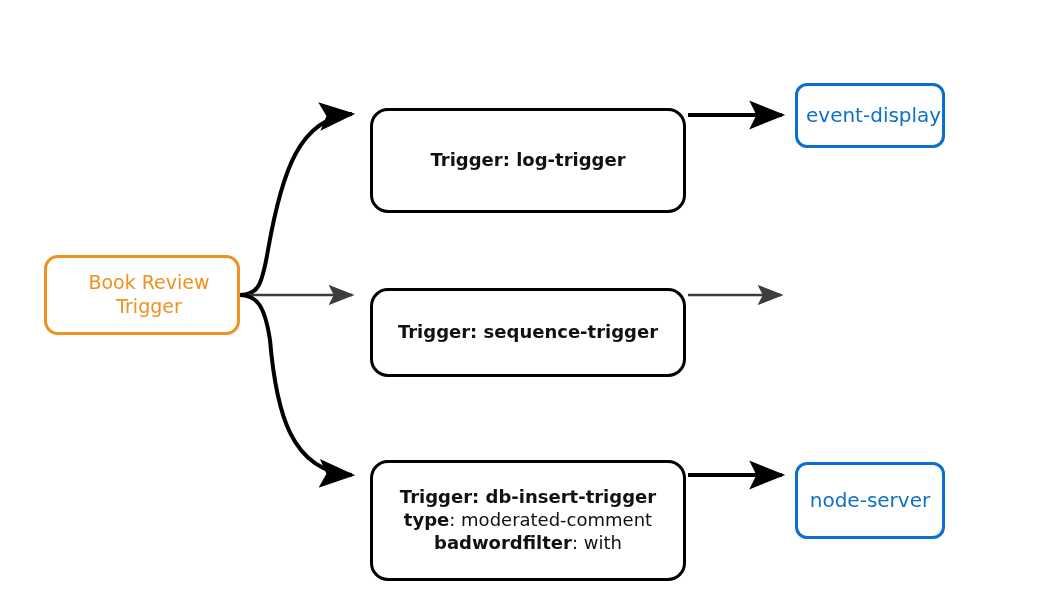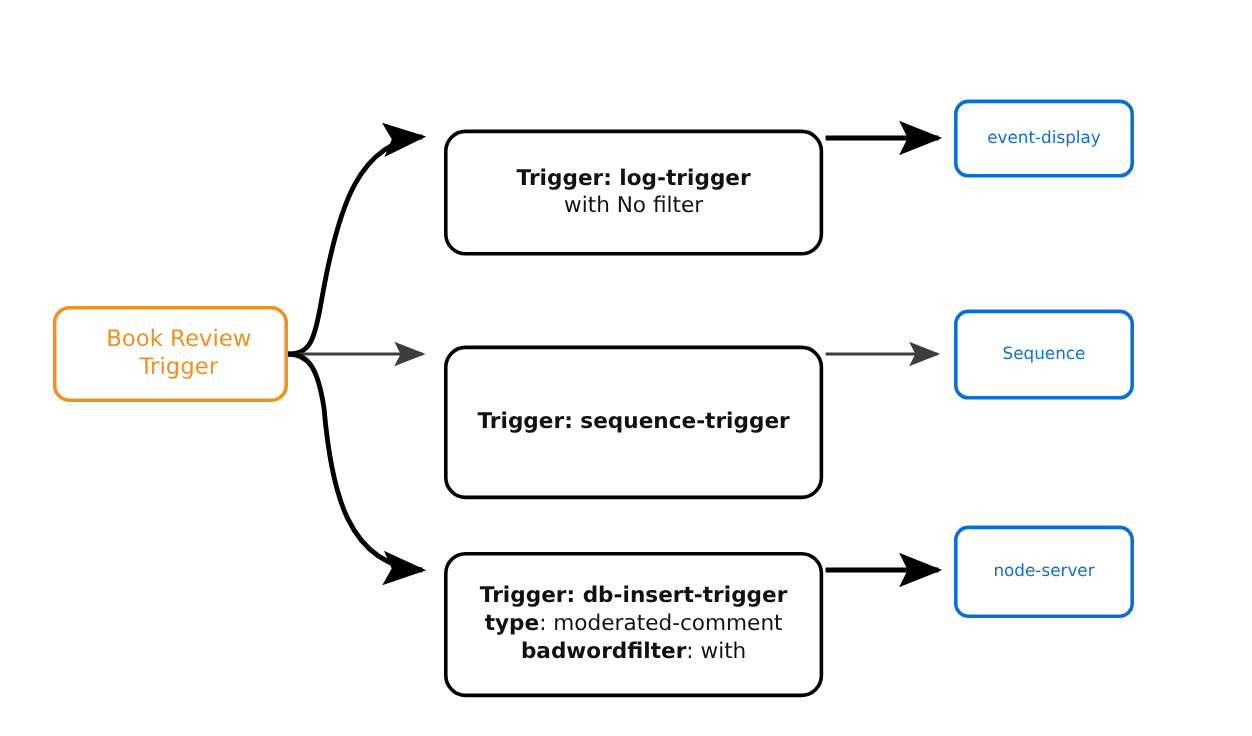--- a/index.html
+++ b/index.html
@@ -46,21 +46,21 @@
     border: 3.2px solid #000000;
     border-radius: 18px;
     color: #111111;
     font-size: 18px;
     margin-top: 46px;
   }
   .node-target {
     border: 3px solid #0b6fd0;
     border-radius: 12px;
     color: #1070c8;
-    font-size: 14px;
+    font-size: 20px;
   }
   .node-inner {
     width: 100%;
     padding: 0 8px;
     box-sizing: border-box;
   }
   .line { display: block; white-space: nowrap; }
   .b { font-weight: bold; }
 </style>
 </head>
@@ -94,49 +94,43 @@
   <div class="node node-broker" style="left:44px; top:255px; width:196px; height:80px;">
     <div class="node-inner">
       <span class="line">Book Review</span>
       <span class="line">Trigger</span>
     </div>
   </div>
 
   <div class="node node-trigger" style="left:370px; top:62px; width:316px; height:105px;">
     <div class="node-inner">
       <span class="line"><span class="b">Trigger:</span><span class="b">&nbsp;</span><span class="b">log-trigger</span></span>
-      <span class="line">with No filter</span>
     </div>
   </div>
 
-  <div class="node node-trigger" style="left:370px; top:242px; width:316px; height:128px;">
+  <div class="node node-trigger" style="left:370px; top:242px; width:316px; height:89px;">
     <div class="node-inner">
       <span class="line"><span class="b">Trigger:</span><span class="b">&nbsp;</span><span class="b">sequence-trigger</span></span>
     </div>
   </div>
 
   <div class="node node-trigger" style="left:370px; top:414px; width:316px; height:121px;">
     <div class="node-inner">
       <span class="line"><span class="b">Trigger:</span><span class="b">&nbsp;</span><span class="b">db-insert-trigger</span></span>
       <span class="line"><span class="b">type</span><span>: moderated-comment</span></span>
       <span class="line"><span class="b">badwordfilter</span><span>: with</span></span>
     </div>
   </div>
 
   <div class="node node-target" style="left:795px; top:83px; width:150px; height:65px;">
     <div class="node-inner">
       <span class="line">event-display</span>
     </div>
   </div>
 
-  <div class="node node-target" style="left:795px; top:258px; width:150px; height:75px;">
-    <div class="node-inner">
-      <span class="line">Sequence</span>
-    </div>
-  </div>
 
-  <div class="node node-target" style="left:795px; top:438px; width:150px; height:77px;">
+  <div class="node node-target" style="left:795px; top:462px; width:150px; height:77px;">
     <div class="node-inner">
       <span class="line">node-server</span>
     </div>
   </div>
 
 </div>
 
 </body></html>

